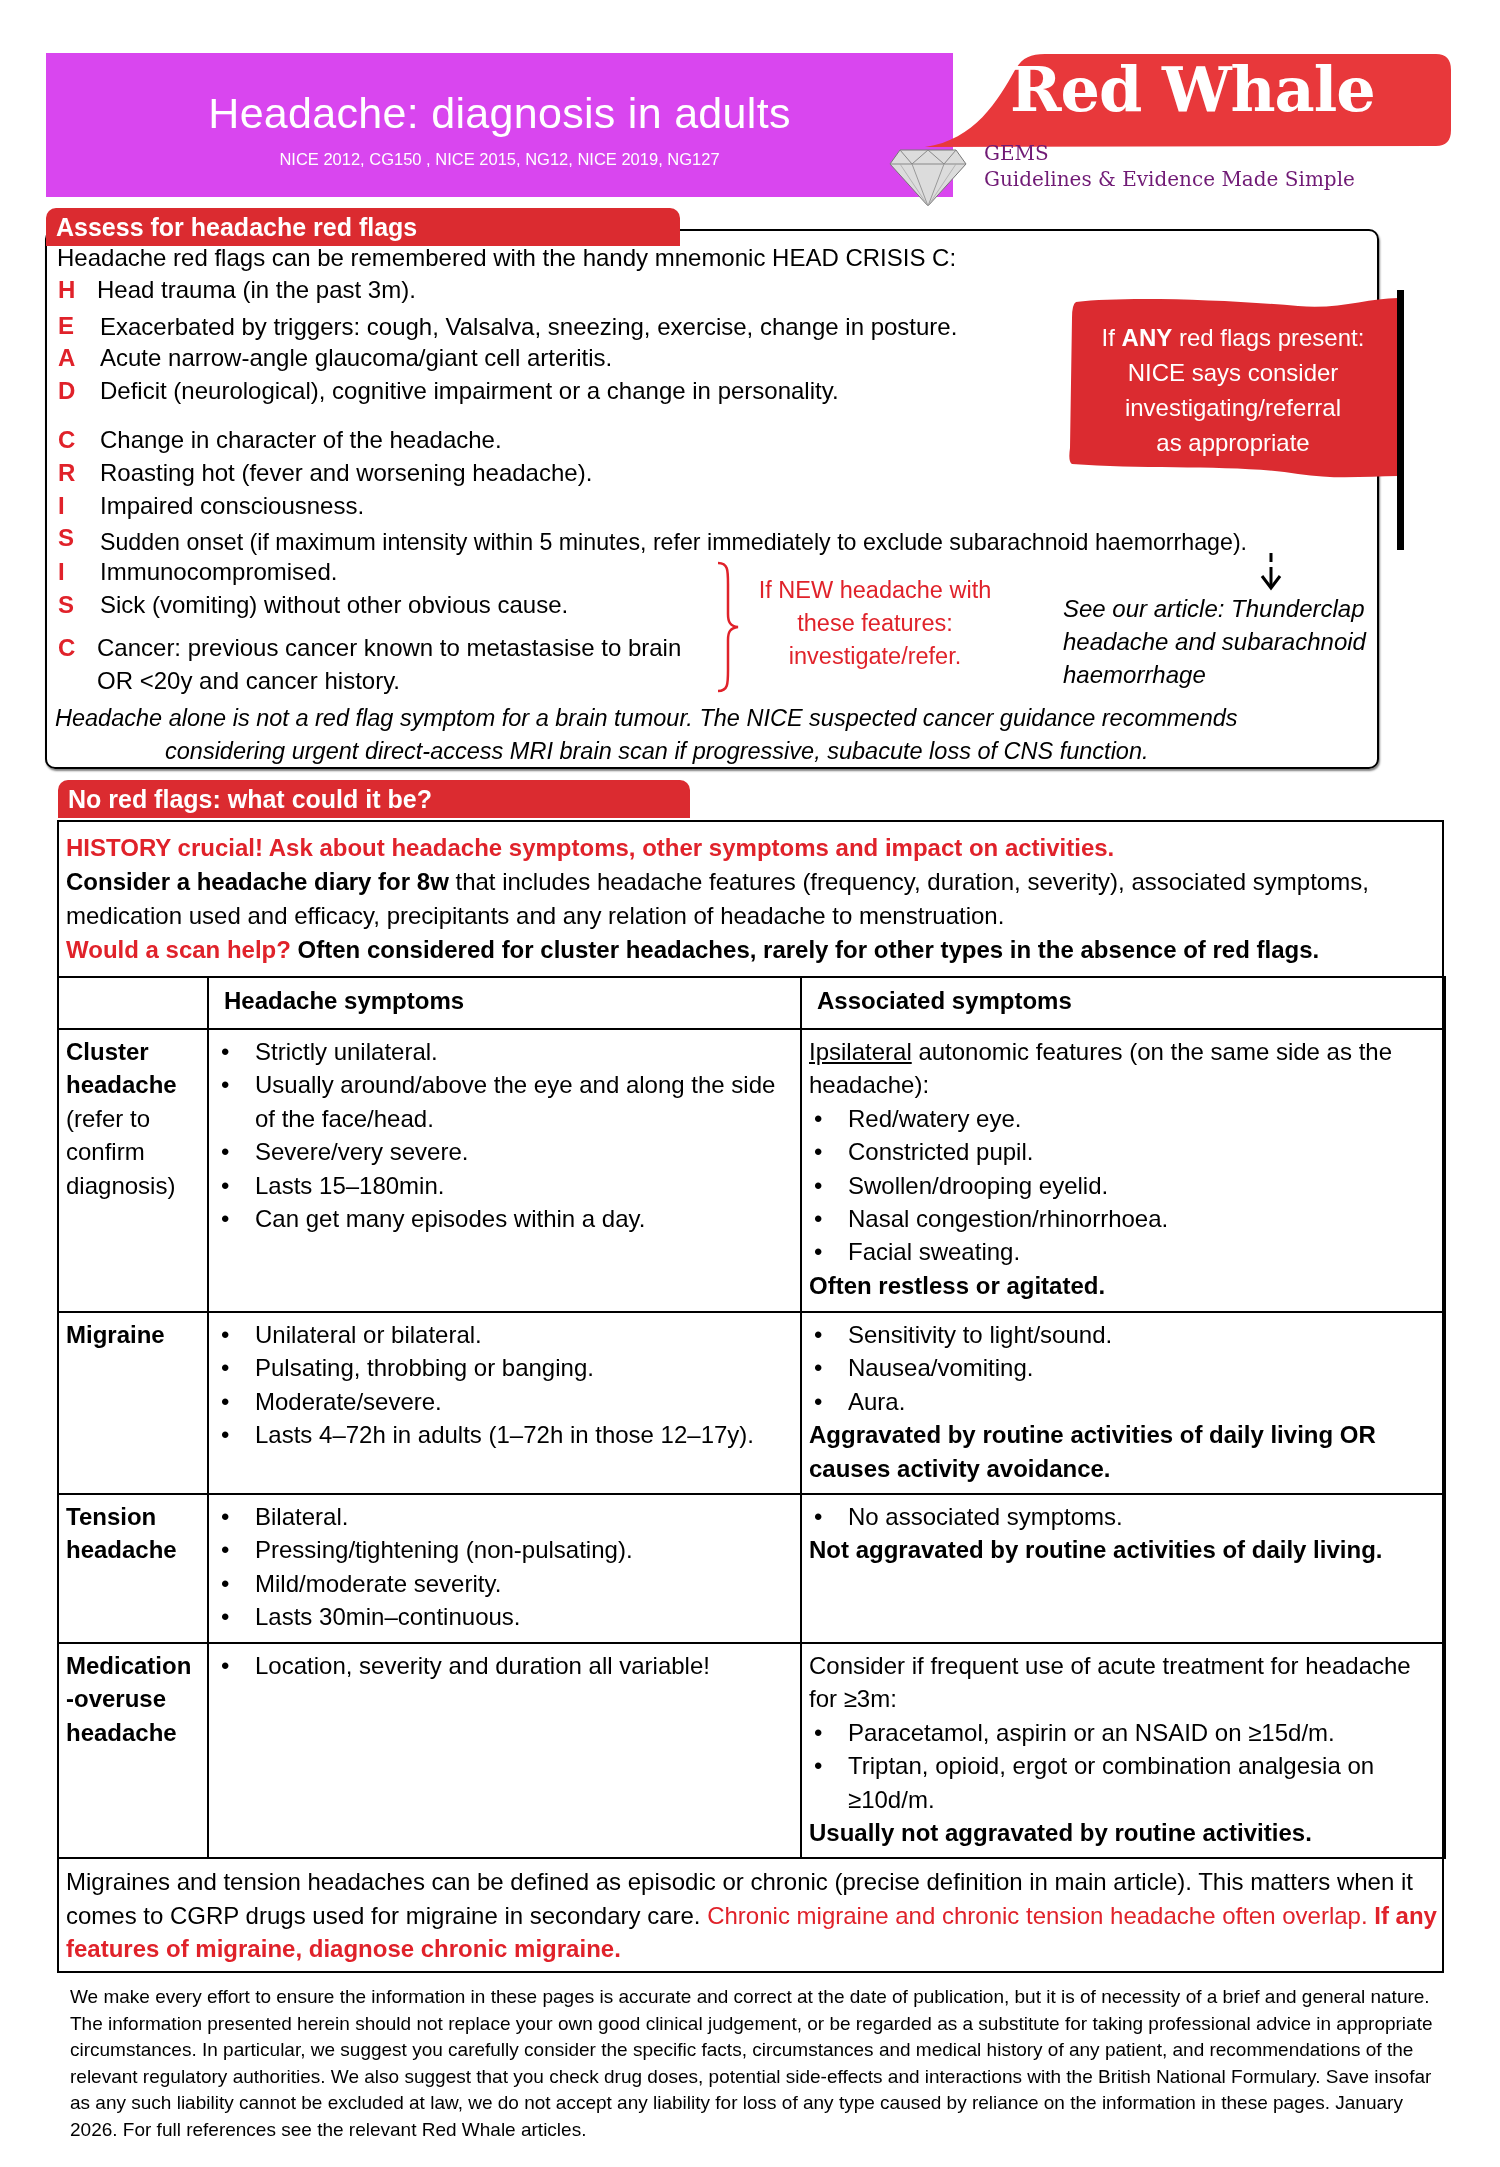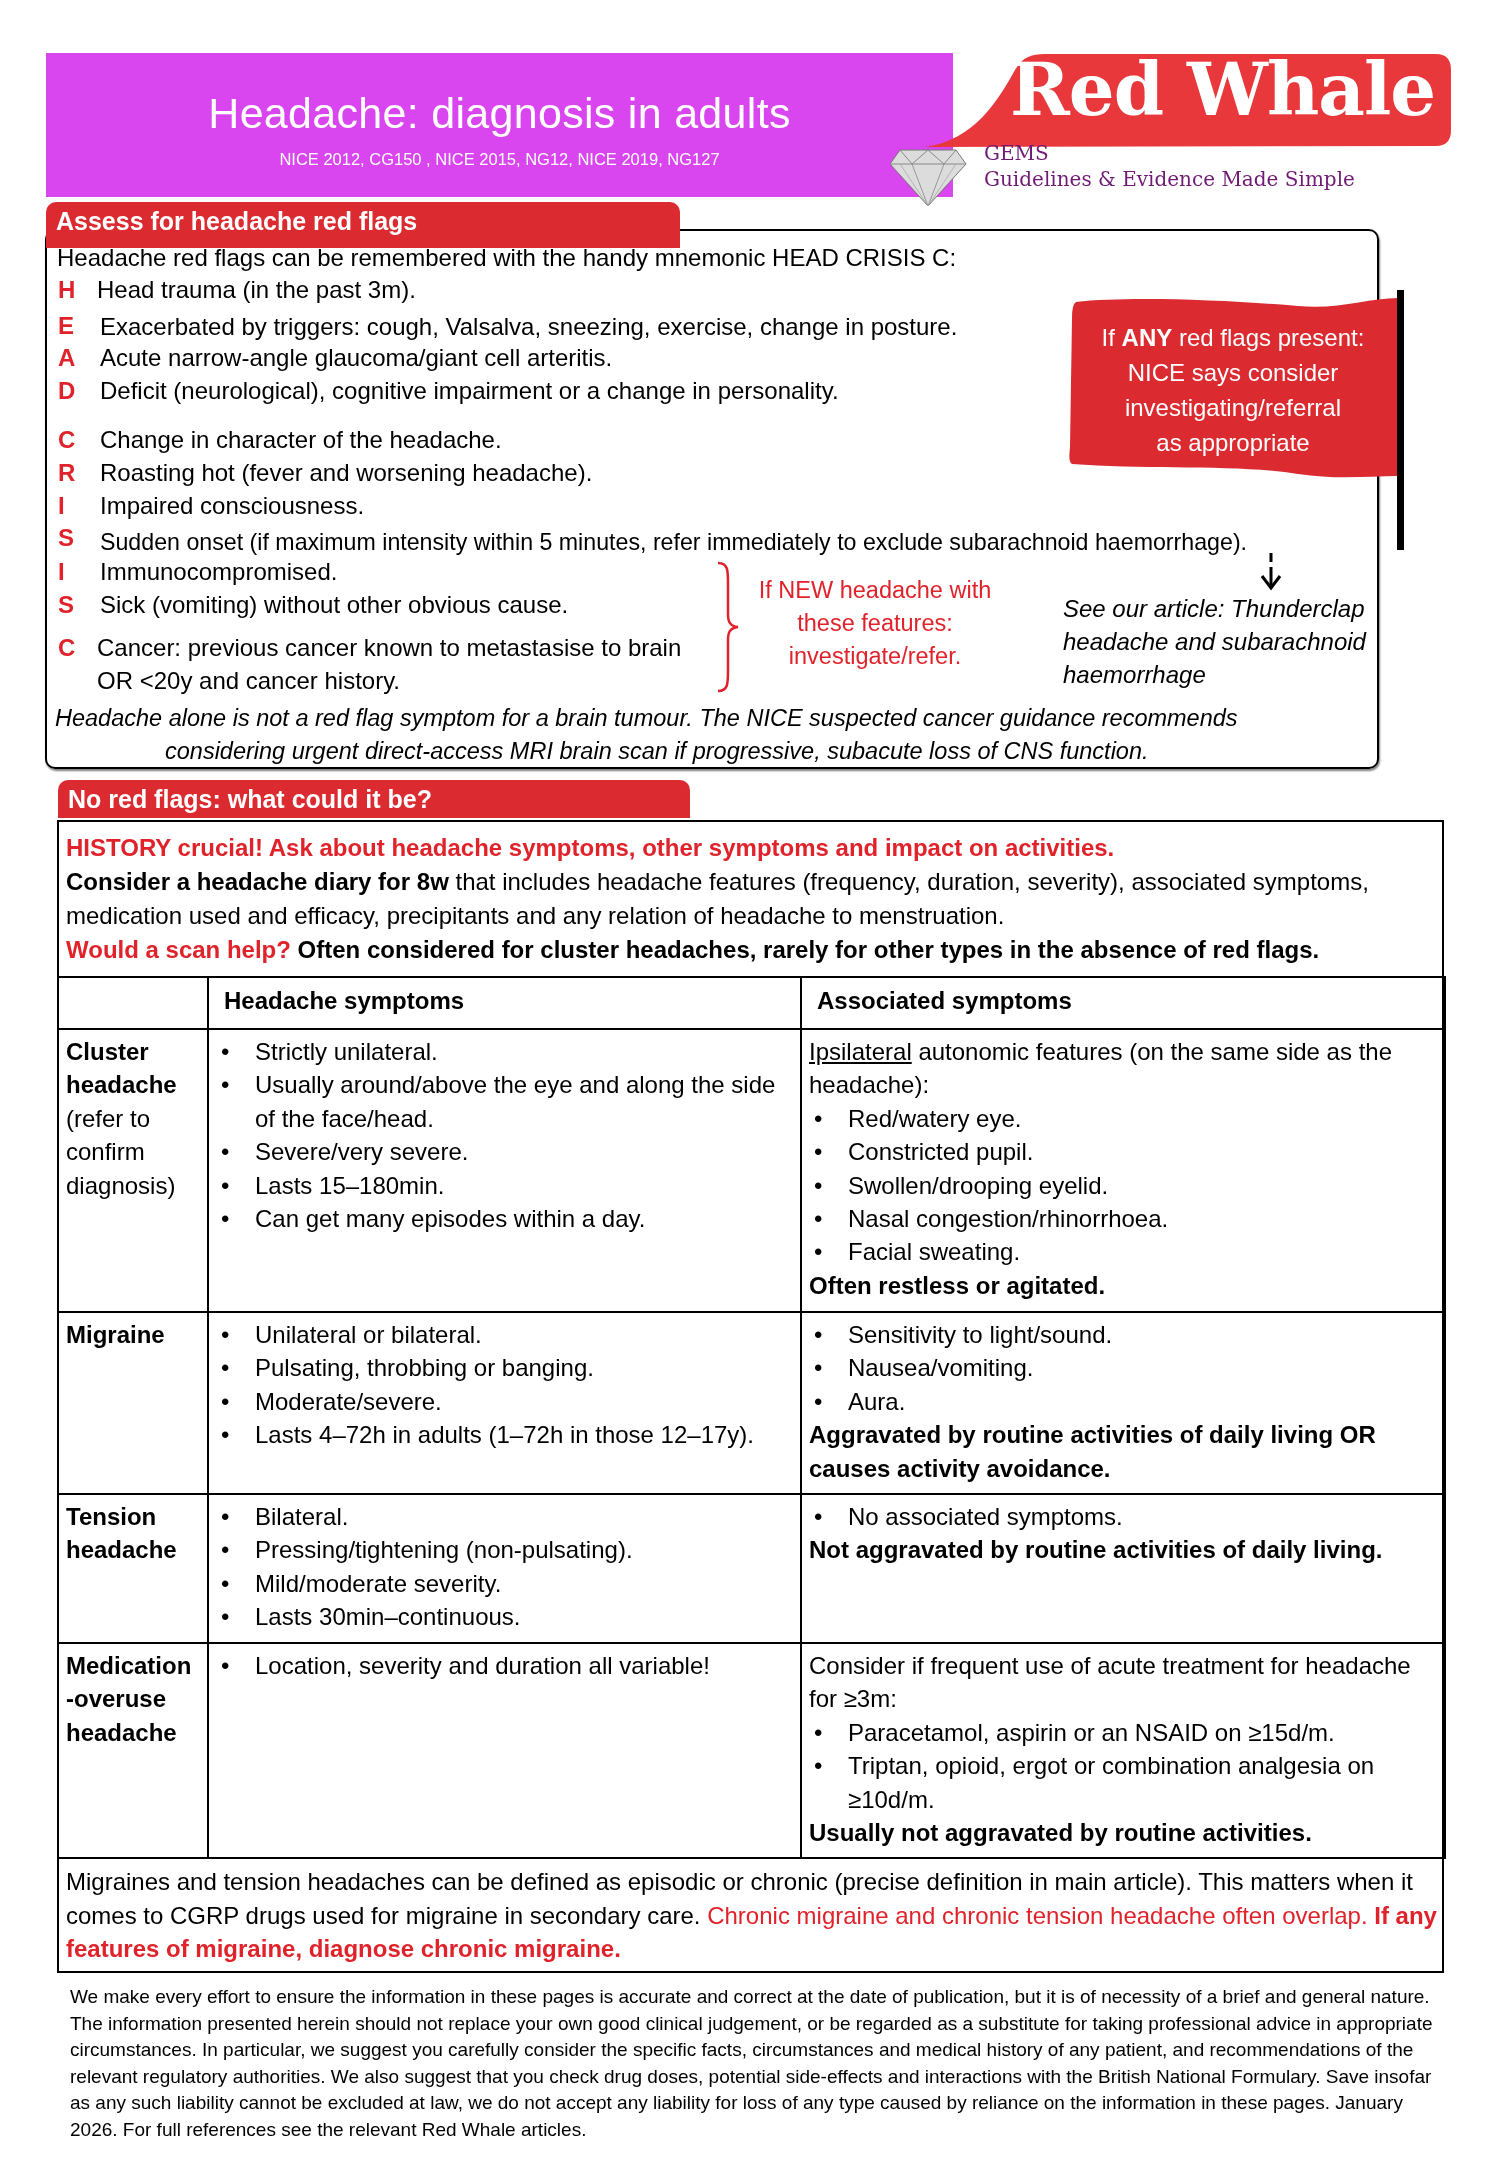--- a/index.html
+++ b/index.html
@@ -10,27 +10,27 @@
   .b { font-weight:bold; }
   .u { text-decoration:underline; }
 
   
   #title-box { left:46px; top:53px; width:907px; height:144px; background:#d946ef; color:#fff; text-align:center; }
   #title-box .t { font-size:43px; margin-top:36px; line-height:48px; letter-spacing:0.3px; }
   #title-box .s { font-size:16.5px; margin-top:12px; line-height:20px; }
 
   
   #logo { left:880px; top:40px; width:580px; height:170px; }
-  #logo .wordmark { position:absolute; left:130px; top:10px; font-family:"DejaVu Serif", serif; font-weight:bold; color:#fff; font-size:72px; line-height:80px; letter-spacing:-1px; }
+  #logo .wordmark { position:absolute; left:130px; top:10px; font-family:"DejaVu Serif", serif; font-weight:bold; color:#fff; font-size:62px; line-height:80px; letter-spacing:-1px; }
   #logo .gems { position:absolute; left:104px; top:100px; font-family:"DejaVu Serif", serif; color:#701a75; font-size:20px; line-height:26px; }
   #logo .gems .g2 { font-size:20px; }
 
   
   .tab { background:#db2b30; color:#fff; font-weight:bold; font-size:25px; line-height:38px; padding-left:10px; border-radius:10px 10px 0 0; }
-  #tab1 { left:46px; top:202px; width:624px; height:46px; }
+  #tab1 { left:46px; top:208px; width:624px; height:38px; }
   #tab2 { left:58px; top:780px; width:622px; height:38px; }
 
   
   #box1 { left:45px; top:229px; width:1334px; height:540px; border:2px solid #000; border-radius:10px; box-shadow:1px 2px 2px rgba(0,0,0,0.5); box-sizing:border-box; }
   .line { position:absolute; font-size:24px; line-height:30px; white-space:nowrap; }
   .letter { position:absolute; left:58px; color:#e0222a; font-weight:bold; font-size:24px; line-height:30px; }
   .ltext { left:100px; }
 
   
   #flag { left:1068px; top:298px; width:330px; height:180px; }

